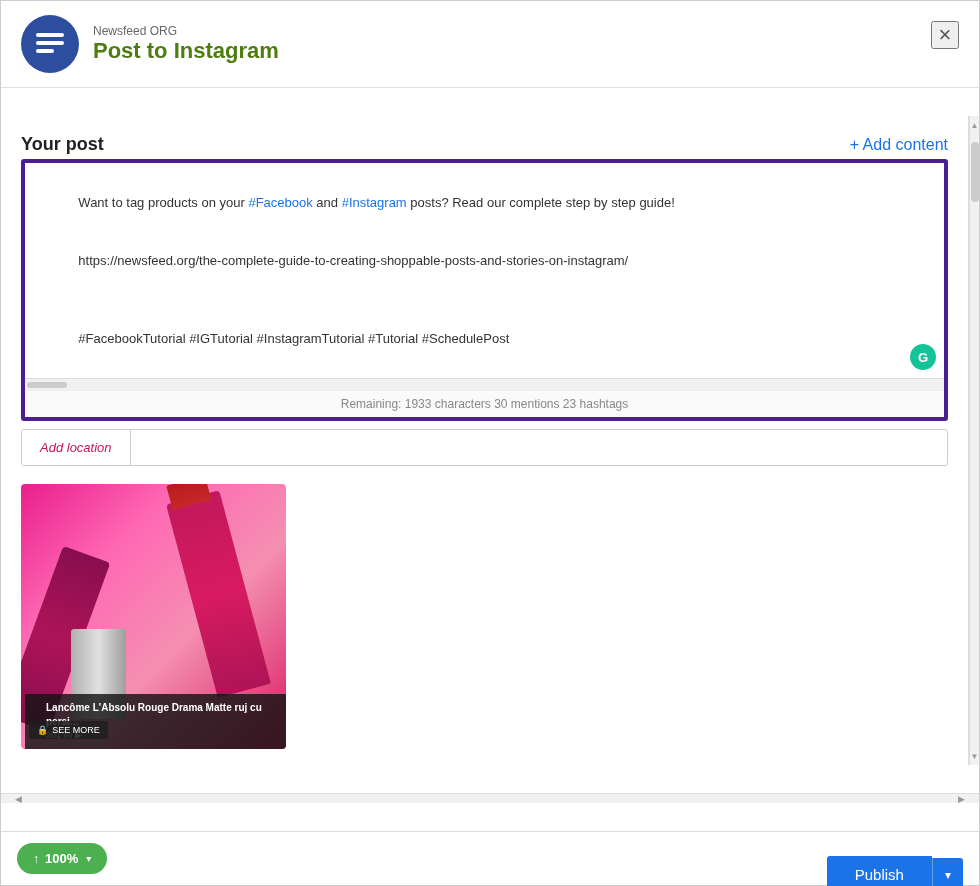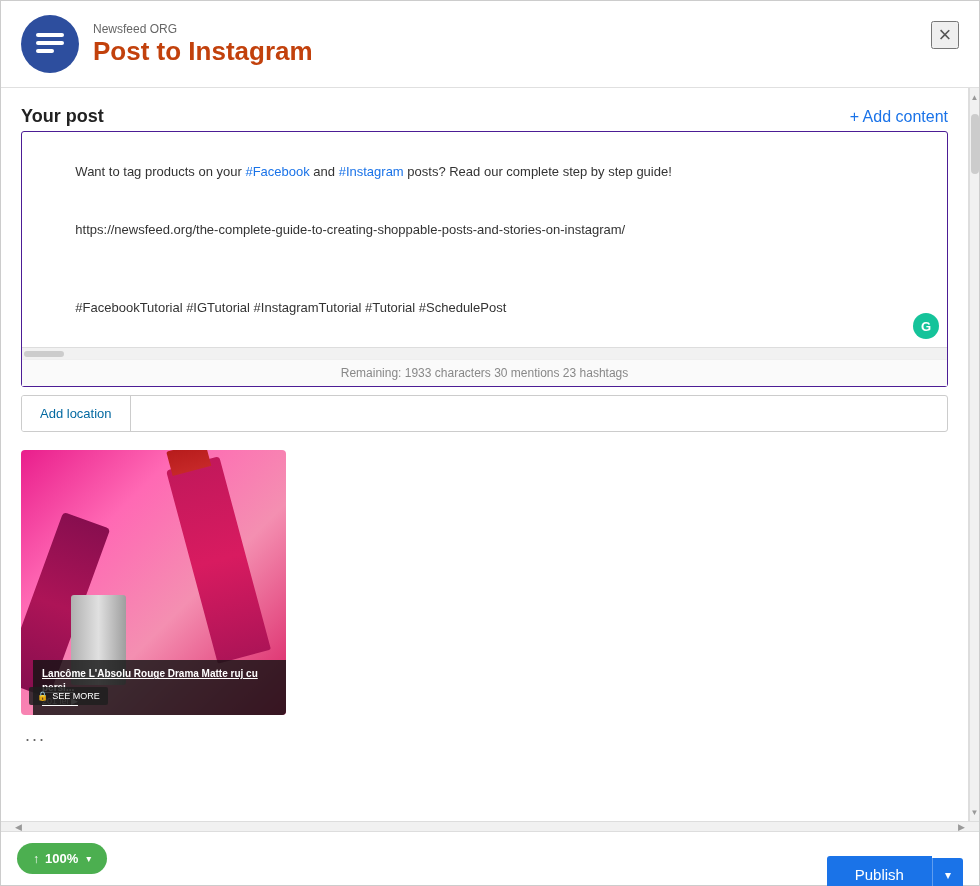--- a/index.html
+++ b/index.html
@@ -13,20 +13,21 @@
     }
 
     .app-window {
       width: 980px;
       height: 886px;
       background: #fff;
       display: flex;
       flex-direction: column;
       border: 1px solid #ccc;
       position: relative;
+      gap: 28px;
     }
 
     
     .header {
       display: flex;
       align-items: center;
       padding: 14px 20px;
       border-bottom: 1px solid #e0e0e0;
       background: #fff;
       position: relative;
@@ -54,23 +55,23 @@
       display: flex;
       flex-direction: column;
     }
 
     .header-org {
       font-size: 12px;
       color: #666;
     }
 
     .header-title {
-      font-size: 26px;
+      font-size: 22px;
       font-weight: 600;
-      color: #c2410c;
+      color: #4d7c0f;
     }
 
     .header-close {
       position: absolute;
       right: 20px;
       top: 20px;
       width: 28px;
       height: 28px;
       display: flex;
       align-items: center;
@@ -128,21 +129,21 @@
       gap: 5px;
       color: #1a73e8;
       font-size: 16px;
       cursor: pointer;
       background: none;
       border: none;
     }
 
     
     .post-text-container {
-      border: 1px solid #4c1d95;
+      border: 4px solid #4c1d95;
       border-radius: 3px;
       background: #fff;
       margin-bottom: 8px;
     }
 
     .post-text-inner {
       position: relative;
       padding: 10px 30px 10px 10px;
       min-height: 120px;
     }
@@ -207,25 +208,26 @@
       border: 1px solid #ccc;
       border-radius: 3px;
       margin-bottom: 18px;
       overflow: hidden;
     }
 
     .location-tab {
       display: inline-block;
       padding: 10px 18px;
       font-size: 13px;
-      color: #0369a1;
+      color: #be185d;
       border-right: 1px solid #ccc;
       background: #fff;
       cursor: pointer;
       font-weight: 500;
+      font-style: italic;
     }
 
     
     .image-container {
       position: relative;
       width: 265px;
       height: 265px;
       border-radius: 4px;
       overflow: hidden;
       margin-bottom: 10px;
@@ -278,28 +280,27 @@
       left: 50px;
       width: 55px;
       height: 90px;
       background: linear-gradient(90deg, #b0b0b0 0%, #e0e0e0 50%, #9e9e9e 100%);
       border-radius: 3px;
     }
 
     .product-overlay {
       position: absolute;
       bottom: 0;
-      left: 12px;
+      left: 4px;
       right: 0;
       background: rgba(20,20,20,0.82);
       color: white;
-      padding: 7px 9px;
+      padding: 7px 21px;
       font-size: 10px;
       line-height: 1.4;
-      text-decoration: underline;
     }
 
     .product-overlay .product-name {
       font-weight: 600;
       font-size: 10px;
     }
 
     .product-overlay .product-price {
       font-size: 9px;
       color: #ccc;

